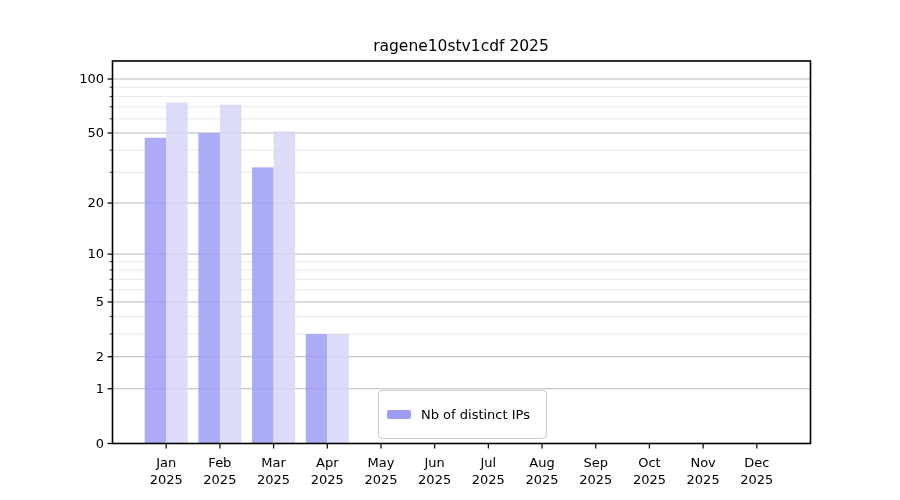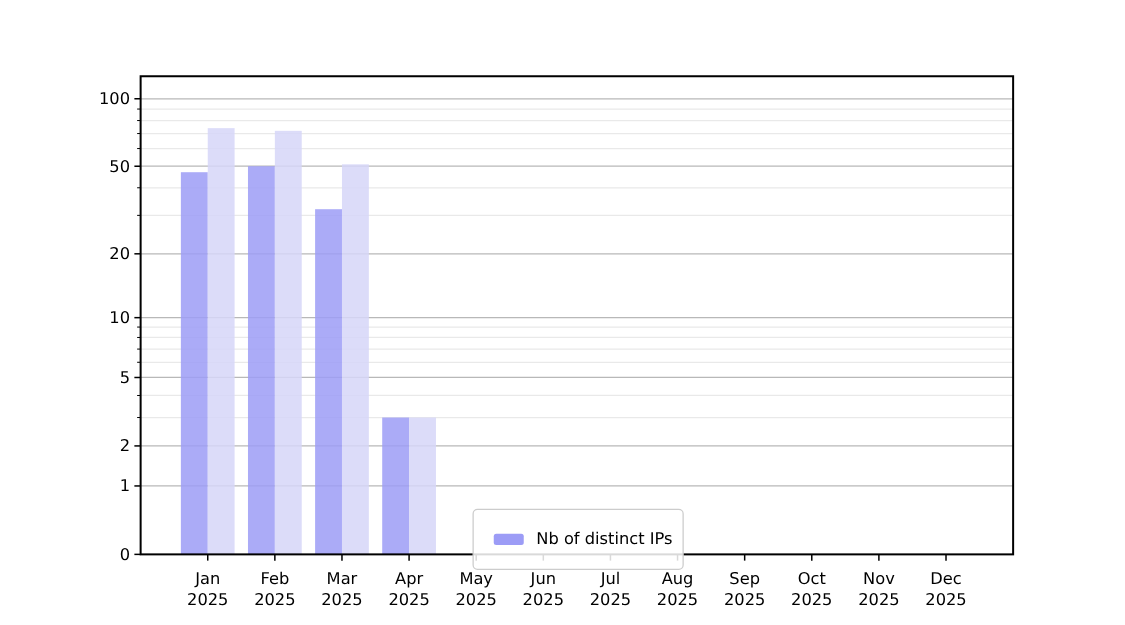--- a/index.html
+++ b/index.html
@@ -25,35 +25,35 @@
     position: absolute;
     left: 378px;
     top: 390px;
     width: 169px;
     height: 49px;
     box-sizing: border-box;
     background: rgba(255,255,255,0.85);
     border: 1px solid #cccccc;
     border-radius: 4px;
     display: flex;
-    flex-direction: row;
+    flex-direction: column;
     justify-content: center;
     gap: 5px;
     padding-left: 8px;
     font-size: 13px;
     color: #000000;
-    margin-top: 17px;
   }
   .legend-row { display: flex; align-items: center; gap: 10px; line-height: 14px; }
   .swatch { width: 24px; height: 9.5px; border-radius: 2px; flex: 0 0 auto; }
 </style>
 </head>
 <body>
 
 <div class="stage">
+  <div class="chart-title">ragene10stv1cdf 2025</div>
   <svg id="plot" class="plot" width="900" height="500">
       <line x1="112.5" x2="810.5" y1="334.01539057701007" y2="334.01539057701007" stroke="#e9e9e9" stroke-width="1"></line>
       <line x1="112.5" x2="810.5" y1="316.39230471149494" y2="316.39230471149494" stroke="#e9e9e9" stroke-width="1"></line>
       <line x1="112.5" x2="810.5" y1="289.8189214234074" y2="289.8189214234074" stroke="#e9e9e9" stroke-width="1"></line>
       <line x1="112.5" x2="810.5" y1="279.2730858655151" y2="279.2730858655151" stroke="#e9e9e9" stroke-width="1"></line>
       <line x1="112.5" x2="810.5" y1="269.97099965845877" y2="269.97099965845877" stroke="#e9e9e9" stroke-width="1"></line>
       <line x1="112.5" x2="810.5" y1="261.65" y2="261.65" stroke="#e9e9e9" stroke-width="1"></line>
       <line x1="112.5" x2="810.5" y1="172.29587597623754" y2="172.29587597623754" stroke="#e9e9e9" stroke-width="1"></line>
       <line x1="112.5" x2="810.5" y1="150.2152556555161" y2="150.2152556555161" stroke="#e9e9e9" stroke-width="1"></line>
       <line x1="112.5" x2="810.5" y1="118.83776950329201" y2="118.83776950329201" stroke="#e9e9e9" stroke-width="1"></line>

